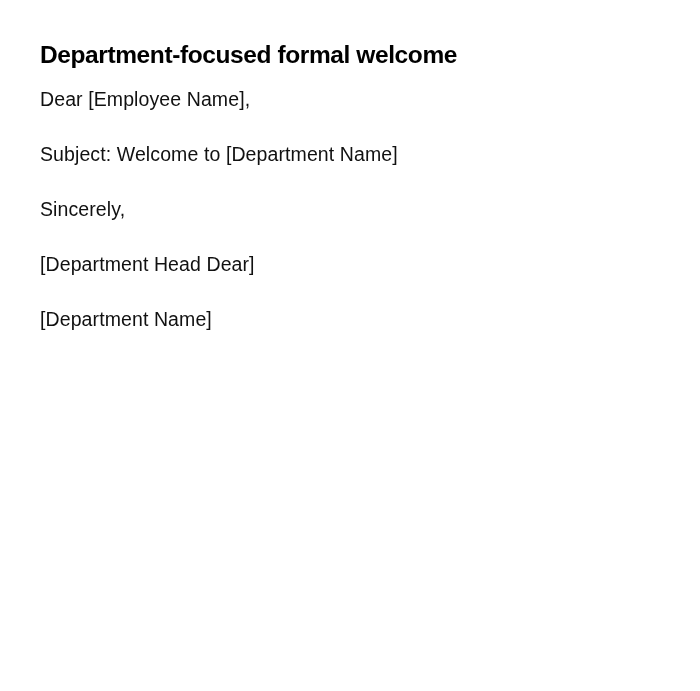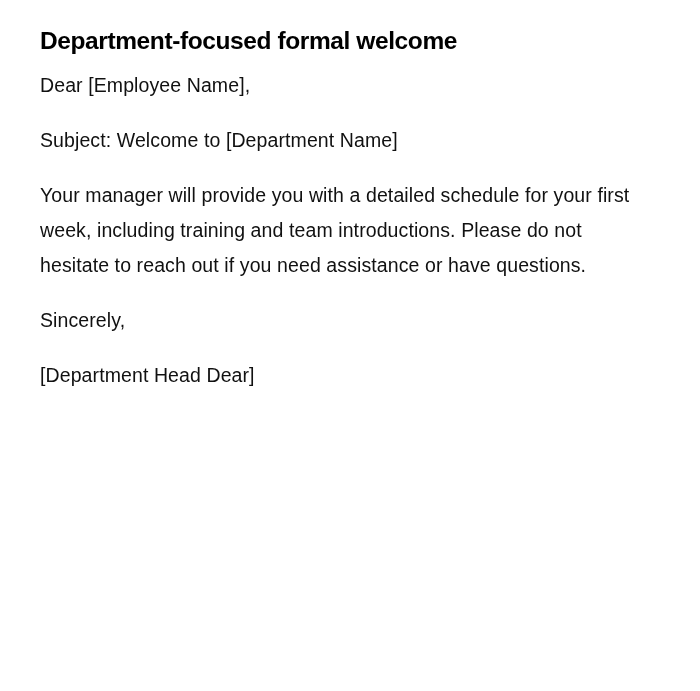--- a/index.html
+++ b/index.html
@@ -9,21 +9,21 @@
     }
     body {
       width: 700px;
       height: 691px;
       overflow: hidden;
       font-family: "Liberation Sans", "DejaVu Sans", sans-serif;
       color: #111111;
     }
     .doc {
       position: relative;
-      padding: 24px 40px 0 40px;
+      padding: 38px 40px 0 40px;
       width: 600px;
     }
     .title {
       font-size: 24.5px;
       font-weight: bold;
       letter-spacing: -0.4px;
       line-height: 34px;
       margin: 0 0 10px 0;
       color: #000000;
     }
@@ -37,16 +37,16 @@
       margin-bottom: 20px;
     }
   </style>
 </head>
 <body>
 
 <div class="doc">
   <h1 class="title">Department-focused formal welcome</h1>
   <p class="para single">Dear [Employee Name],</p>
   <p class="para single">Subject: Welcome to [Department Name]</p>
-  <p class="para">Your manager will provide you with a detailed schedule for your first week, including training and team introductions. Please do not hesitate to reach out if you need assistance or have questions.</p>
   <p class="para single">Sincerely,</p>
   <p class="para single">[Department Head Dear]</p>
+  <p class="para single">[Department Name]</p>
 </div>
 
 </body></html>

